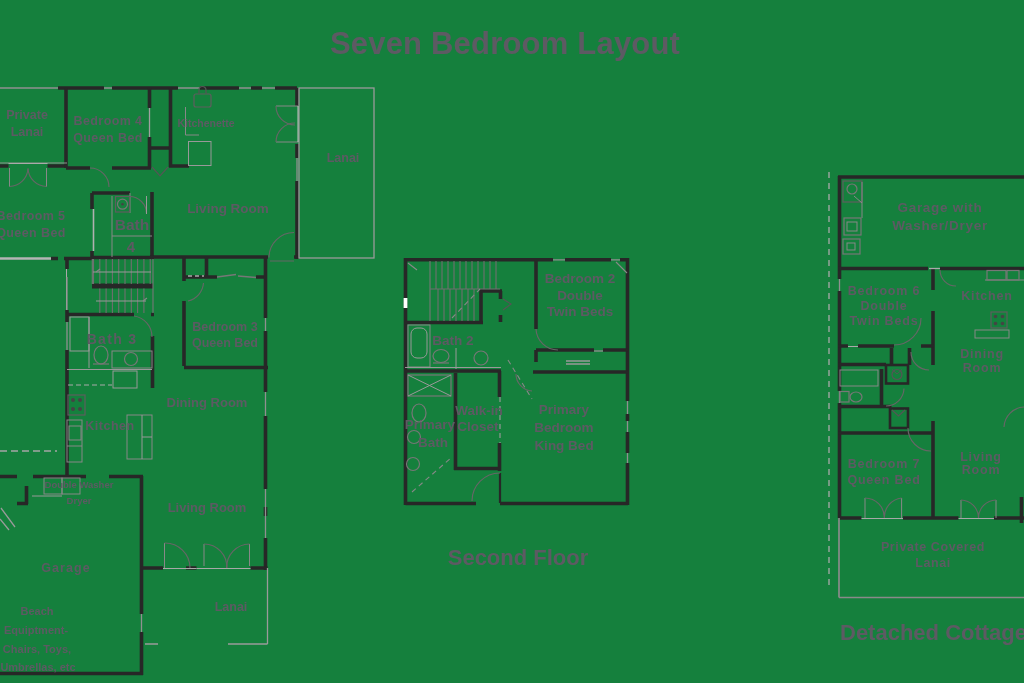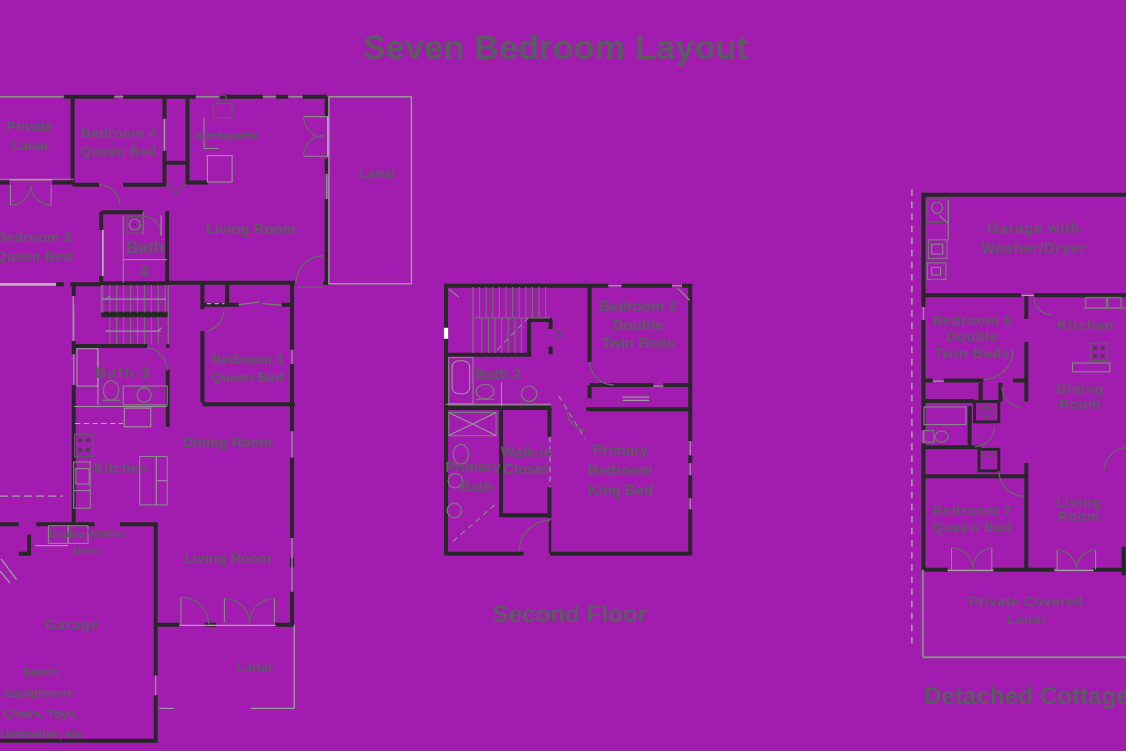--- a/index.html
+++ b/index.html
@@ -1,16 +1,16 @@
 <!DOCTYPE html>
 <html><head>
 <meta charset="utf-8">
 <style>
   html,body{margin:0;padding:0;background:#ffffff;}
-  .page{position:relative;width:1024px;height:683px;background:#a21caf;overflow:hidden;}
+  .page{position:relative;width:1024px;height:683px;background:#15803d;overflow:hidden;}
   svg{position:absolute;left:0;top:0;}
   text{font-family:"Liberation Sans",sans-serif;fill:#5d5a63;font-weight:bold;}
 </style>
 </head>
 <body>
 <div class="page">
 <svg width="1024" height="683" viewBox="0 0 1024 683">
 
   <text x="505" y="54" font-size="31" fill="#5b5763" text-anchor="middle" letter-spacing="0.2">Seven Bedroom Layout</text>
 

